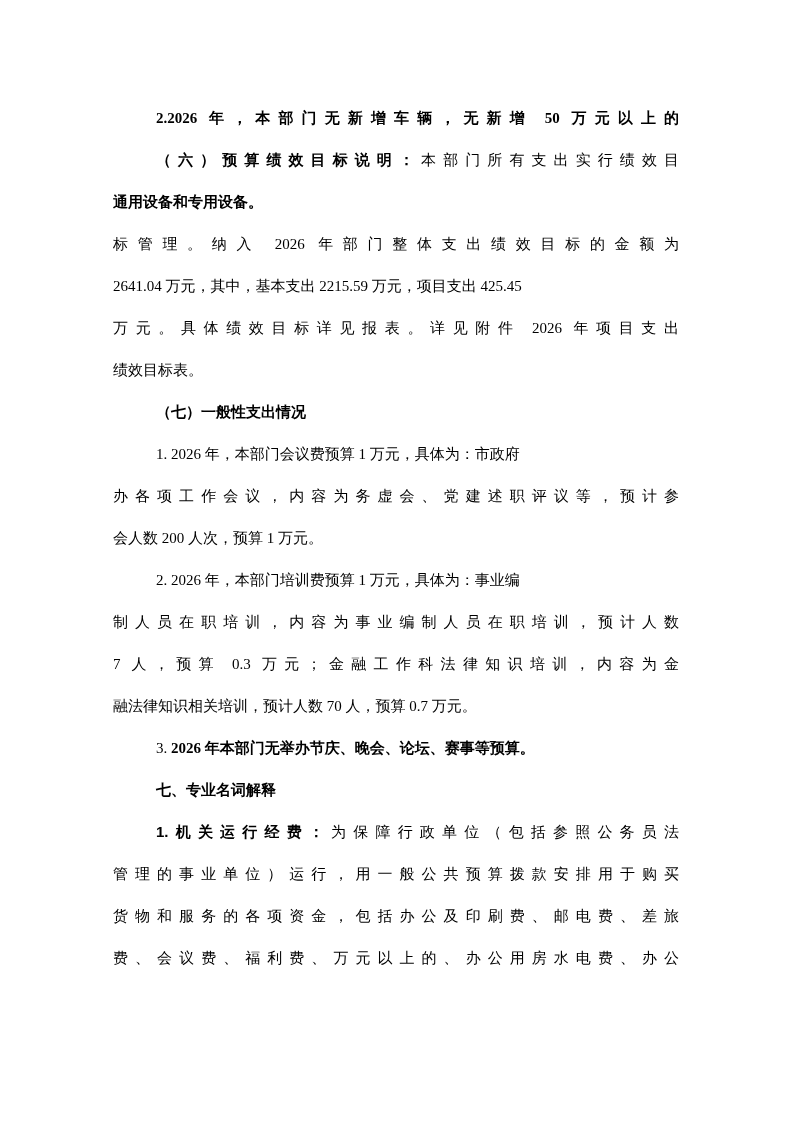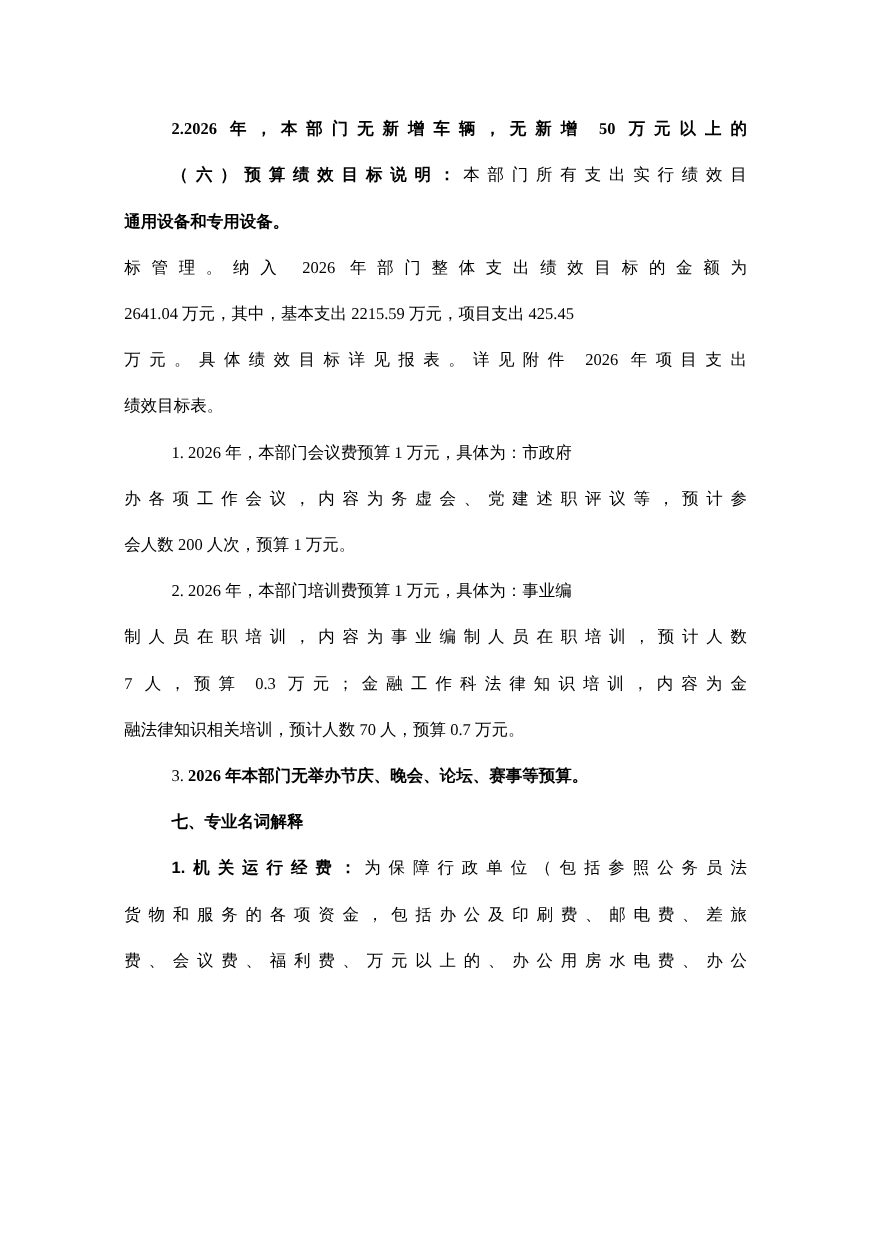--- a/index.html
+++ b/index.html
@@ -53,26 +53,28 @@
 
 <div class="page" style="background: rgb(255, 255, 255); color: rgb(0, 0, 0);">
   <div class="text-block">
       <div class="line justify indent"><span class="bold">2.2026 年，本部门无新增车辆，无新增 50 万元以上的</span></div>
       <div class="line justify indent"><span class="bold">（六）预算绩效目标说明：</span><span class="">本部门所有支出实行绩效目</span></div>
       <div class="line"><span class="bold">通用设备和专用设备。</span></div>
       <div class="line justify"><span class="">标管理。纳入 2026 年部门整体支出绩效目标的金额为</span></div>
       <div class="line"><span class="">2641.04 万元，其中，基本支出 2215.59 万元，项目支出 425.45</span></div>
       <div class="line justify"><span class="">万元。具体绩效目标详见报表。详见附件 2026 年项目支出</span></div>
       <div class="line"><span class="">绩效目标表。</span></div>
+      <div class="line indent"><span class="bold">（七）一般性支出情况</span></div>
       <div class="line indent"><span class="">1. 2026 年，本部门会议费预算 1 万元，具体为：市政府</span></div>
       <div class="line justify"><span class="">办各项工作会议，内容为务虚会、党建述职评议等，预计参</span></div>
       <div class="line"><span class="">会人数 200 人次，预算 1 万元。</span></div>
       <div class="line indent"><span class="">2. 2026 年，本部门培训费预算 1 万元，具体为：事业编</span></div>
       <div class="line justify"><span class="">制人员在职培训，内容为事业编制人员在职培训，预计人数</span></div>
       <div class="line justify"><span class="">7 人，预算 0.3 万元；金融工作科法律知识培训，内容为金</span></div>
       <div class="line"><span class="">融法律知识相关培训，预计人数 70 人，预算 0.7 万元。</span></div>
       <div class="line indent"><span class="">3. </span><span class="bold">2026 年本部门无举办节庆、晚会、论坛、赛事等预算。</span></div>
       <div class="line indent"><span class="heiti">七、专业名词解释</span></div>
       <div class="line justify indent"><span class="bold heiti">1.机关运行经费：</span><span class="">为保障行政单位（包括参照公务员法</span></div>
+      <div class="line justify"><span class="">管理的事业单位）运行，用一般公共预算拨款安排用于购买</span></div>
       <div class="line justify"><span class="">货物和服务的各项资金，包括办公及印刷费、邮电费、差旅</span></div>
       <div class="line justify"><span class="">费、会议费、福利费、万元以上的、办公用房水电费、办公</span></div>
     </div>
 </div>
 
 </body></html>

